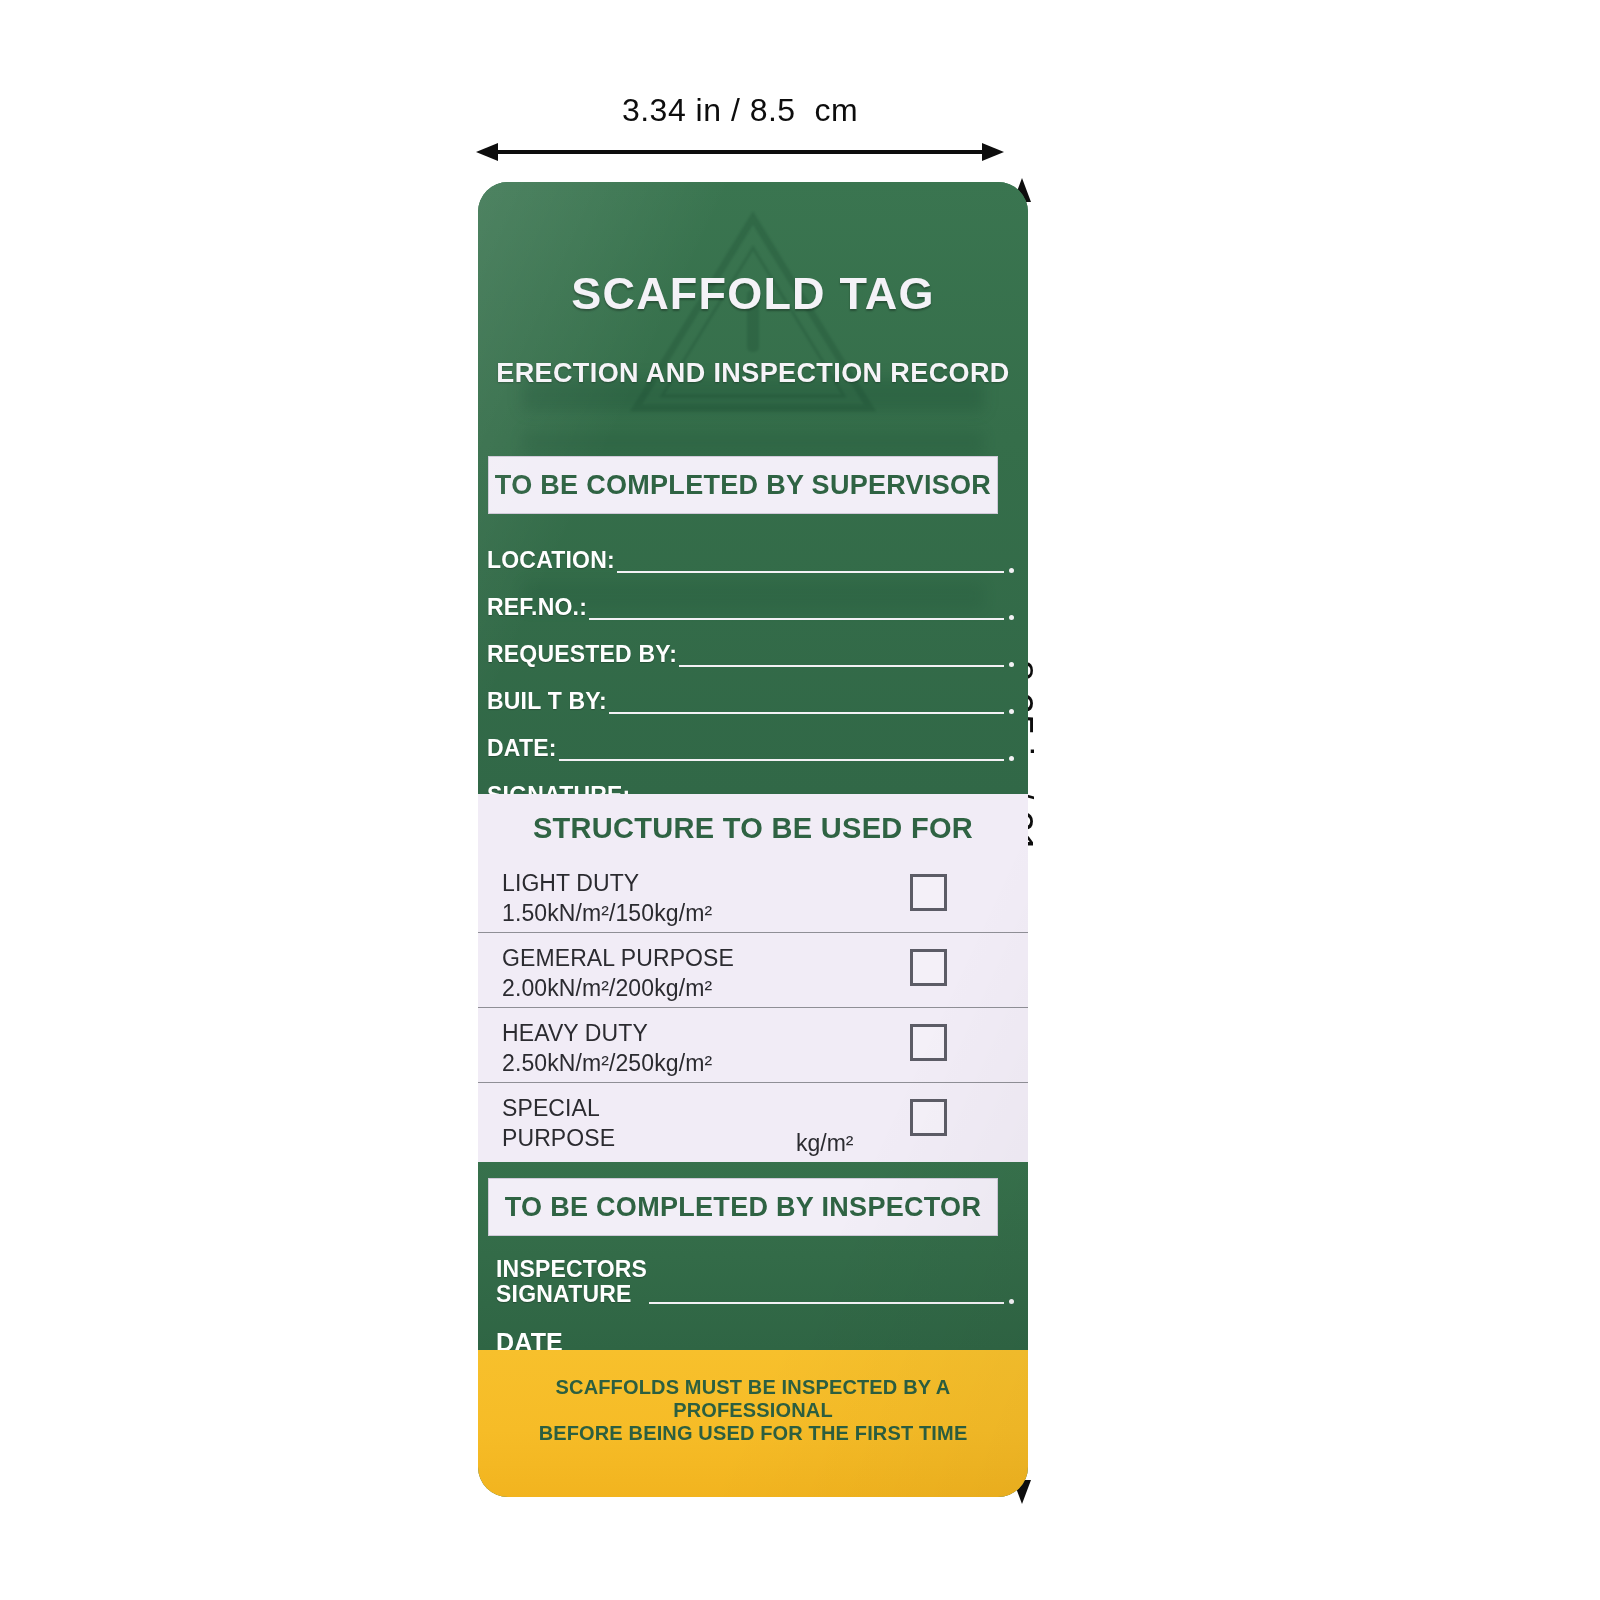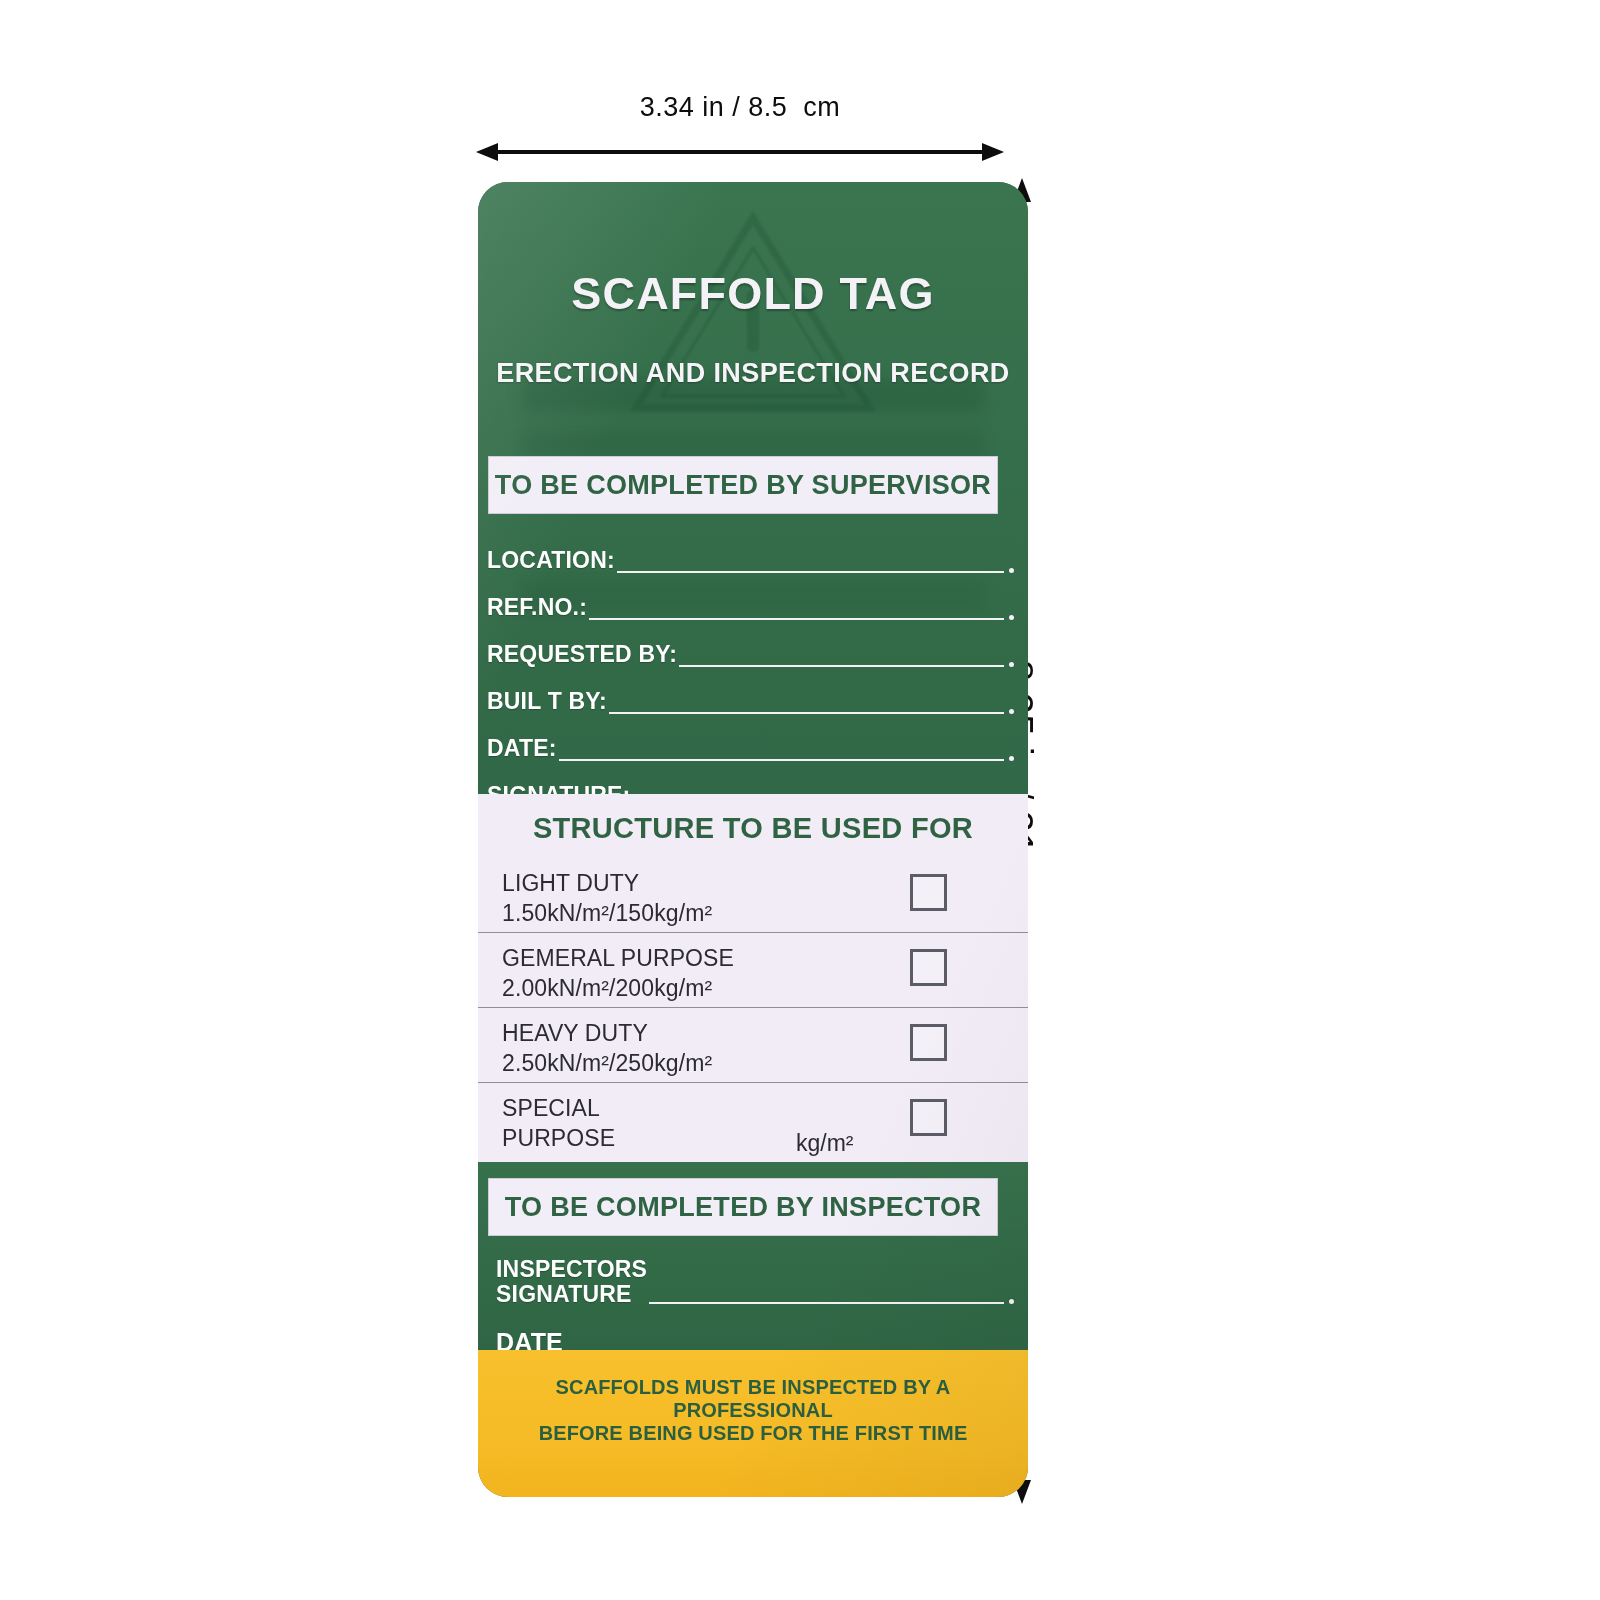--- a/index.html
+++ b/index.html
@@ -9,21 +9,21 @@
     font-family:"Liberation Sans", sans-serif;
     overflow:hidden;
     position:relative;
     -webkit-font-smoothing:antialiased;
   }
   .stage{position:absolute;left:0;top:0;width:1600px;height:1600px;}
 
   
   .dim-width-label{
     position:absolute;left:480px;top:92px;width:520px;
-    text-align:center;font-size:27px;color:#0d0d0d;
+    text-align:center;font-size:32px;color:#0d0d0d;
     letter-spacing:0.5px;white-space:pre;
   }
   .dim-h-arrow{position:absolute;left:474px;top:138px;width:532px;height:28px;}
   .dim-v-arrow{position:absolute;left:1008px;top:176px;width:28px;height:1330px;}
   .dim-height-label{
     position:absolute;left:1040px;top:660px;
     font-size:38px;color:#0d0d0d;letter-spacing:0.5px;white-space:pre;
     transform-origin:left top;
     transform:rotate(90deg);
   }

